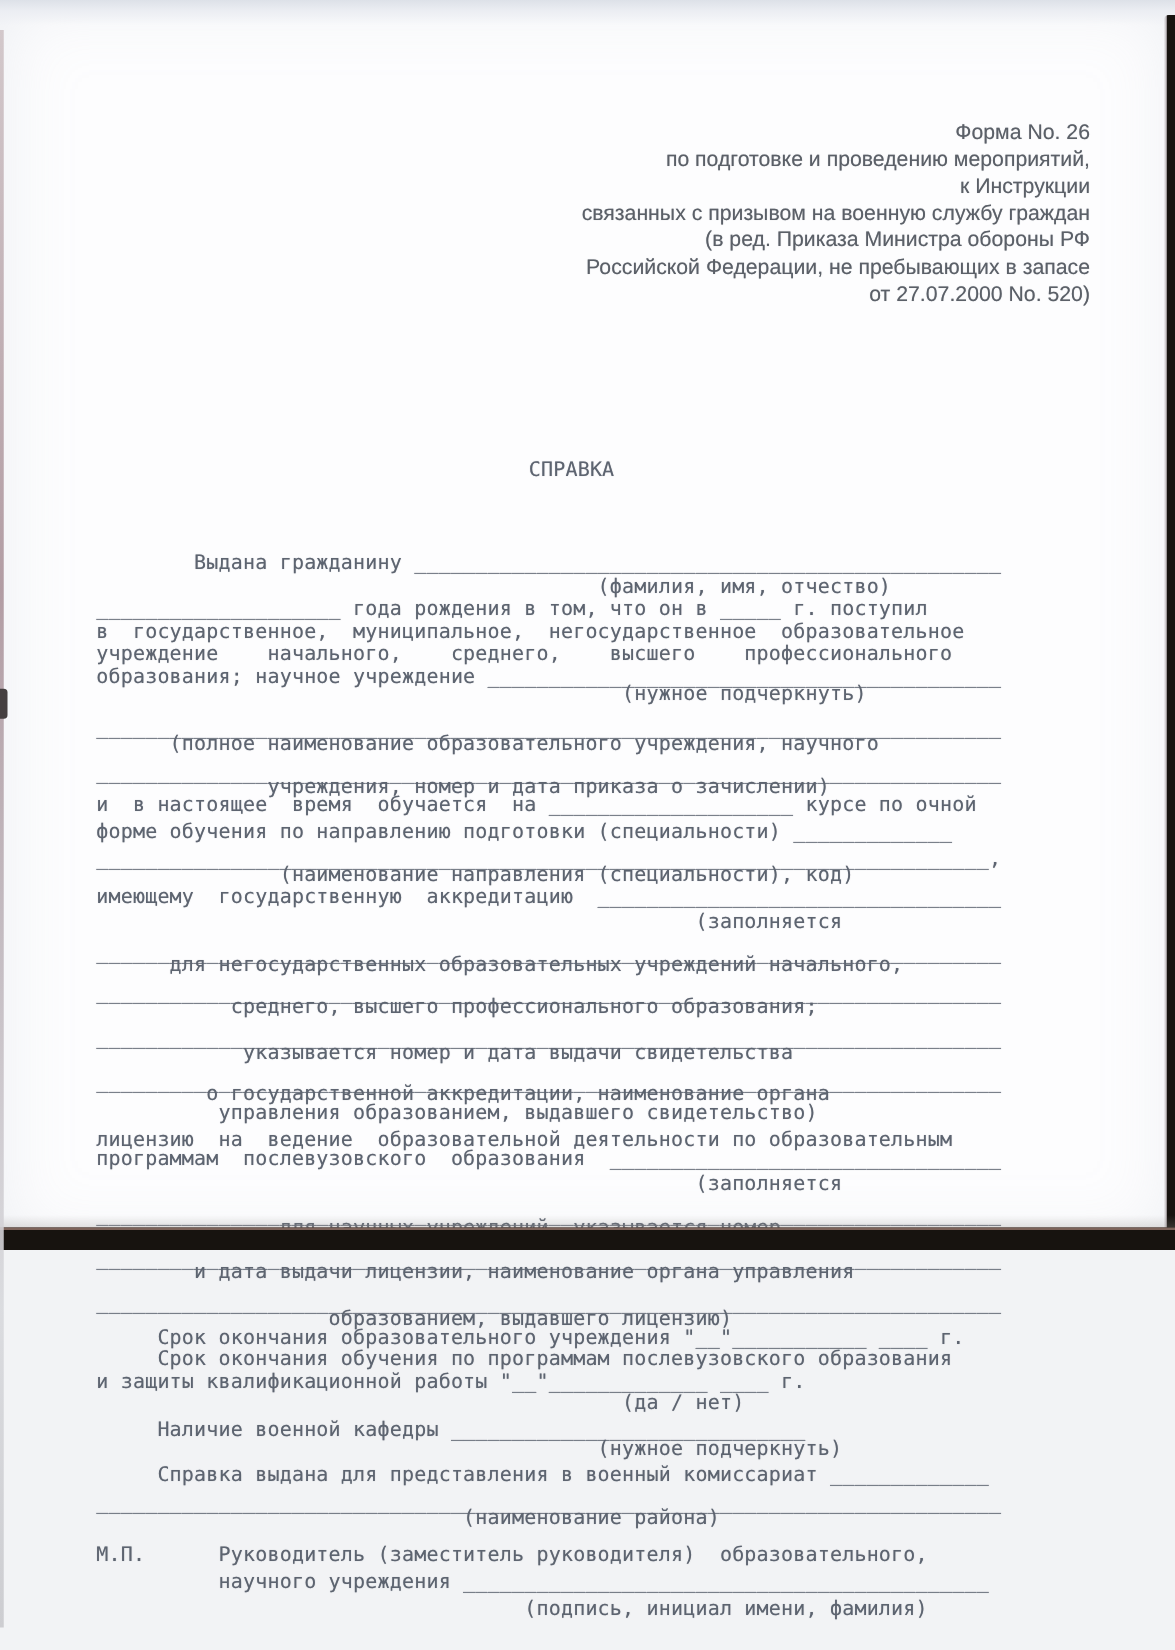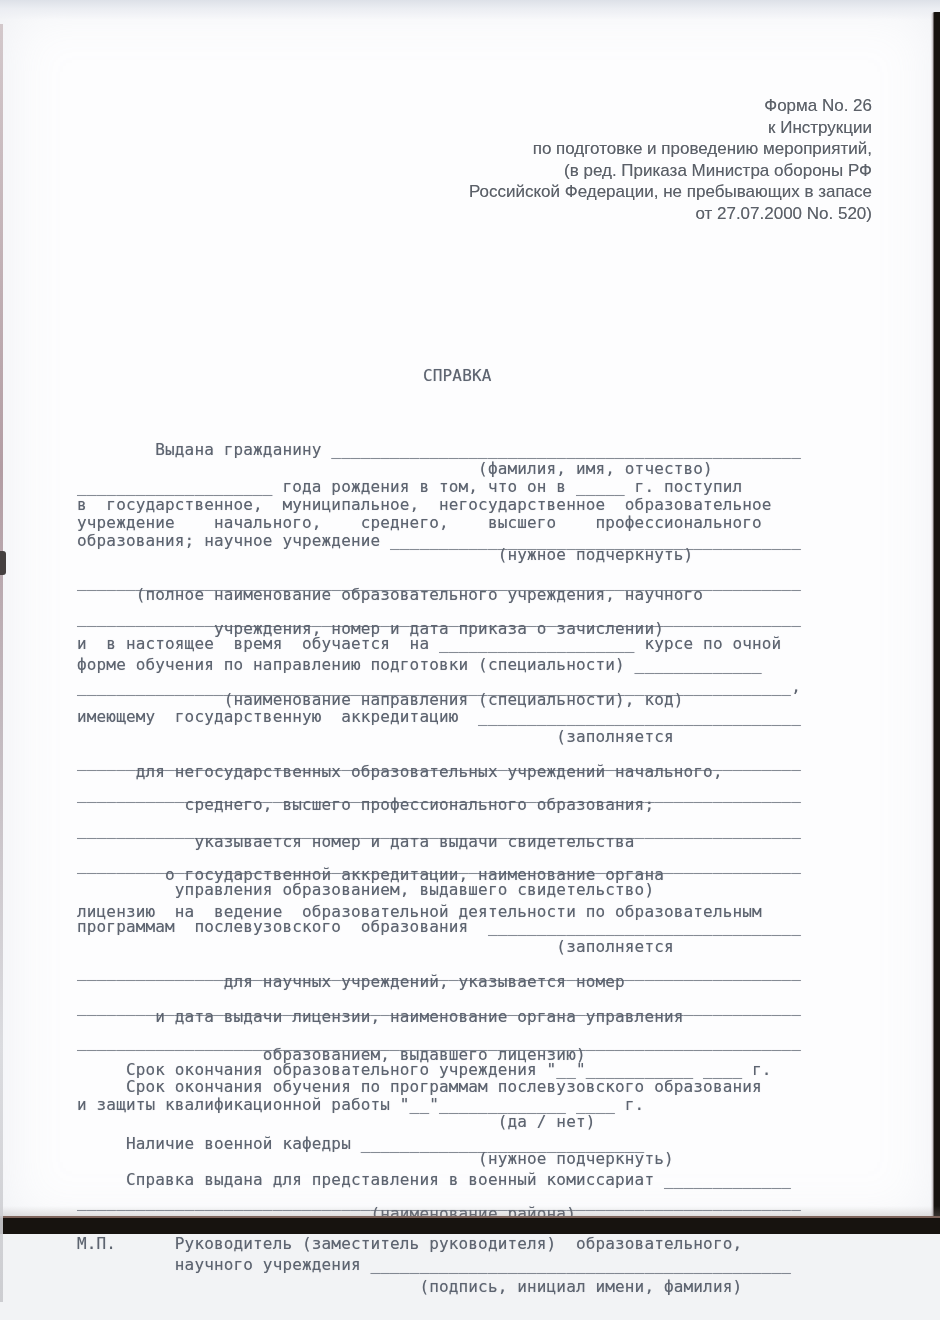--- a/index.html
+++ b/index.html
@@ -3,21 +3,21 @@
 <meta charset="utf-8">
 <style>
   html, body {
     margin: 0; padding: 0;
     width: 940px; height: 1320px;
     overflow: hidden;
     background: #f2f3f5;
   }
   .page {
     position: relative;
-    width: 940px; height: 1234px;
+    width: 940px; height: 1000px;
     background: var(--page, #fdfdfe);
     box-shadow: inset 0 0 60px rgba(176,186,202,0.22);
     font-family: "DejaVu Sans Mono", "Liberation Mono", monospace;
     text-decoration: underline;
   }
   
   .header-note {
     position: absolute;
     top: 95px; right: 68px;
     text-align: right;
@@ -84,22 +84,23 @@
     pointer-events: none;
   }
 </style>
 </head>
 <body>
 
 <div class="page">
 
   <div class="header-note">
       <div class="hline">Форма No. 26</div>
+      <div class="hline">по подготовке и проведению мероприятий,</div>
       <div class="hline">к Инструкции</div>
-      <div class="hline">по подготовке и проведению мероприятий,</div>
+      <div class="hline">связанных с призывом на военную службу граждан</div>
       <div class="hline">(в ред. Приказа Министра обороны РФ</div>
       <div class="hline">Российской Федерации, не пребывающих в запасе</div>
       <div class="hline">от 27.07.2000 No. 520)</div>
     </div>
 
   <div class="doc-body">
     <div class="doc-title">СПРАВКА</div>
     <div><div class="fline" style="margin-top: 20px;">        Выдана гражданину ________________________________________________</div><div class="fline" style="margin-top: 1px;">                                         (фамилия, имя, отчество)</div><div class="fline">____________________ года рождения в том, что он в _____ г. поступил</div><div class="fline">в  государственное,  муниципальное,  негосударственное  образовательное</div><div class="fline">учреждение    начального,    среднего,    высшего    профессионального</div><div class="fline">образования; научное учреждение __________________________________________</div><div class="fline" style="margin-top: -4px;">                                           (нужное подчеркнуть)</div><div class="fline" style="margin-top: 9px;">__________________________________________________________________________</div><div class="fline" style="margin-top: -5px;">      (полное наименование образовательного учреждения, научного</div><div class="fline" style="margin-top: 5px;">__________________________________________________________________________</div><div class="fline" style="margin-top: -7px;">              учреждения, номер и дата приказа о зачислении)</div><div class="fline" style="margin-top: -3px;">и  в настоящее  время  обучается  на ____________________ курсе по очной</div><div class="fline" style="margin-top: 3px;">форме обучения по направлению подготовки (специальности) _____________</div><div class="fline" style="margin-top: 4px;">_________________________________________________________________________,</div><div class="fline" style="margin-top: -5px;">               (наименование направления (специальности), код)</div><div class="fline" style="margin-top: -1px;">имеющему  государственную  аккредитацию  _________________________________</div><div class="fline" style="margin-top: 2px;">                                                 (заполняется</div><div class="fline" style="margin-top: 7px;">__________________________________________________________________________</div><div class="fline" style="margin-top: -8px;">      для негосударственных образовательных учреждений начального,</div><div class="fline" style="margin-top: 4px;">__________________________________________________________________________</div><div class="fline" style="margin-top: -7px;">           среднего, высшего профессионального образования;</div><div class="fline" style="margin-top: 7px;">__________________________________________________________________________</div><div class="fline" style="margin-top: -6px;">            указывается номер и дата выдачи свидетельства</div><div class="fline" style="margin-top: 5px;">__________________________________________________________________________</div><div class="fline" style="margin-top: -8px;">         о государственной аккредитации, наименование органа</div><div class="fline" style="margin-top: -3px;">          управления образованием, выдавшего свидетельство)</div><div class="fline" style="margin-top: 4px;">лицензию  на  ведение  образовательной деятельности по образовательным</div><div class="fline" style="margin-top: -3px;">программам  послевузовского  образования  ________________________________</div><div class="fline" style="margin-top: 2px;">                                                 (заполняется</div><div class="fline" style="margin-top: 7px;">__________________________________________________________________________</div><div class="fline" style="margin-top: -8px;">               для научных учреждений, указывается номер</div><div class="fline" style="margin-top: 7px;">__________________________________________________________________________</div><div class="fline" style="margin-top: -8px;">        и дата выдачи лицензии, наименование органа управления</div><div class="fline" style="margin-top: 7px;">__________________________________________________________________________</div><div class="fline" style="margin-top: -5px;">                   образованием, выдавшего лицензию)</div><div class="fline" style="margin-top: -3px;">     Срок окончания образовательного учреждения "__"___________ ____ г.</div><div class="fline" style="margin-top: -1px;">     Срок окончания обучения по программам послевузовского образования</div><div class="fline">и защиты квалификационной работы "__"_____________ ____ г.</div><div class="fline" style="margin-top: -1px;">                                           (да / нет)</div><div class="fline" style="margin-top: 4px;">     Наличие военной кафедры _____________________________</div><div class="fline" style="margin-top: -3px;">                                         (нужное подчеркнуть)</div><div class="fline" style="margin-top: 3px;">     Справка выдана для представления в военный комиссариат _____________</div><div class="fline" style="margin-top: 4px;">__________________________________________________________________________</div><div class="fline" style="margin-top: -6px;">                              (наименование района)</div><div class="fline" style="margin-top: 12px;">М.П.      Руководитель (заместитель руководителя)  образовательного,</div><div class="fline" style="margin-top: 3px;">          научного учреждения ___________________________________________</div><div class="fline" style="margin-top: 4px;">                                   (подпись, инициал имени, фамилия)</div></div>
   </div>
 

